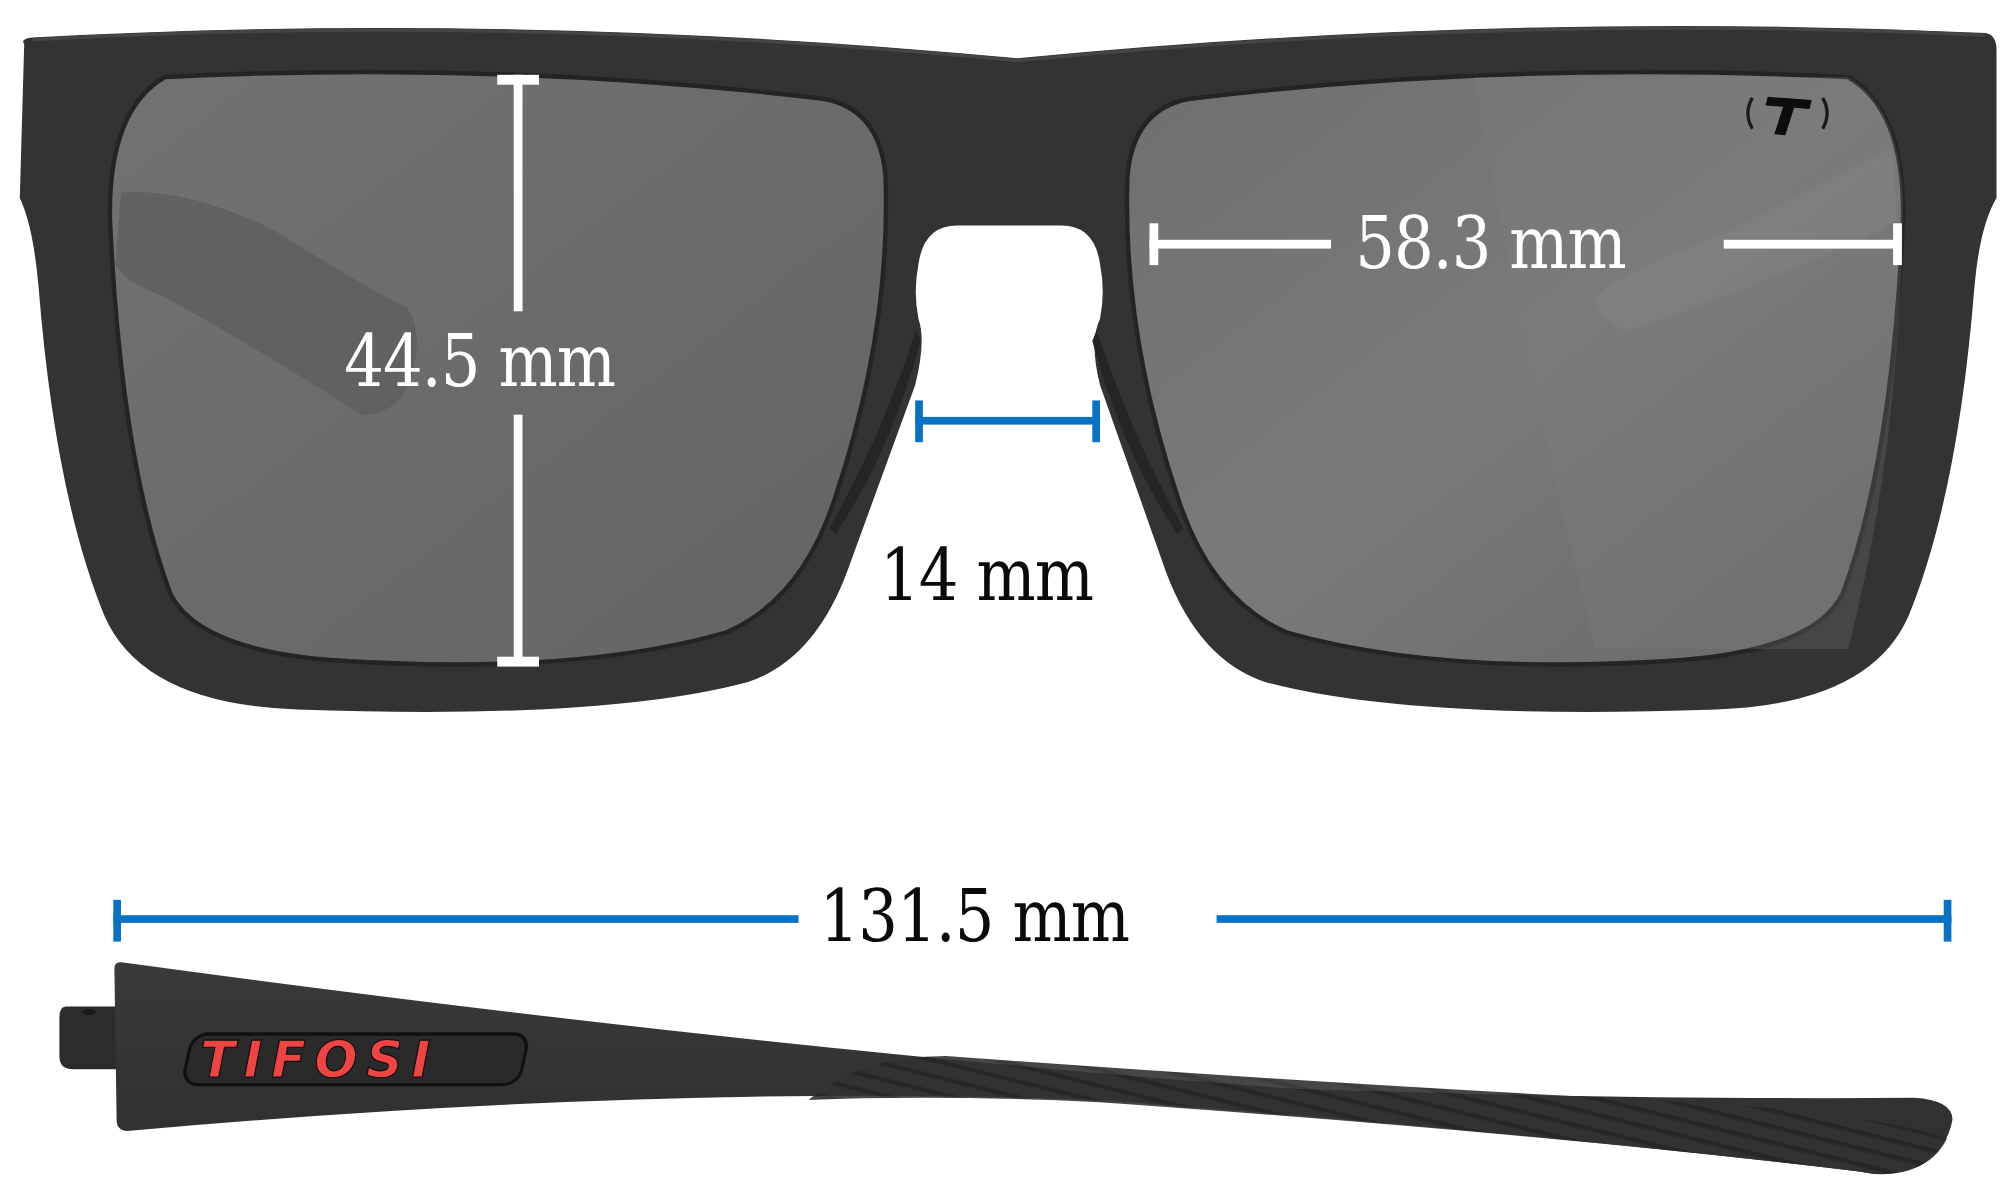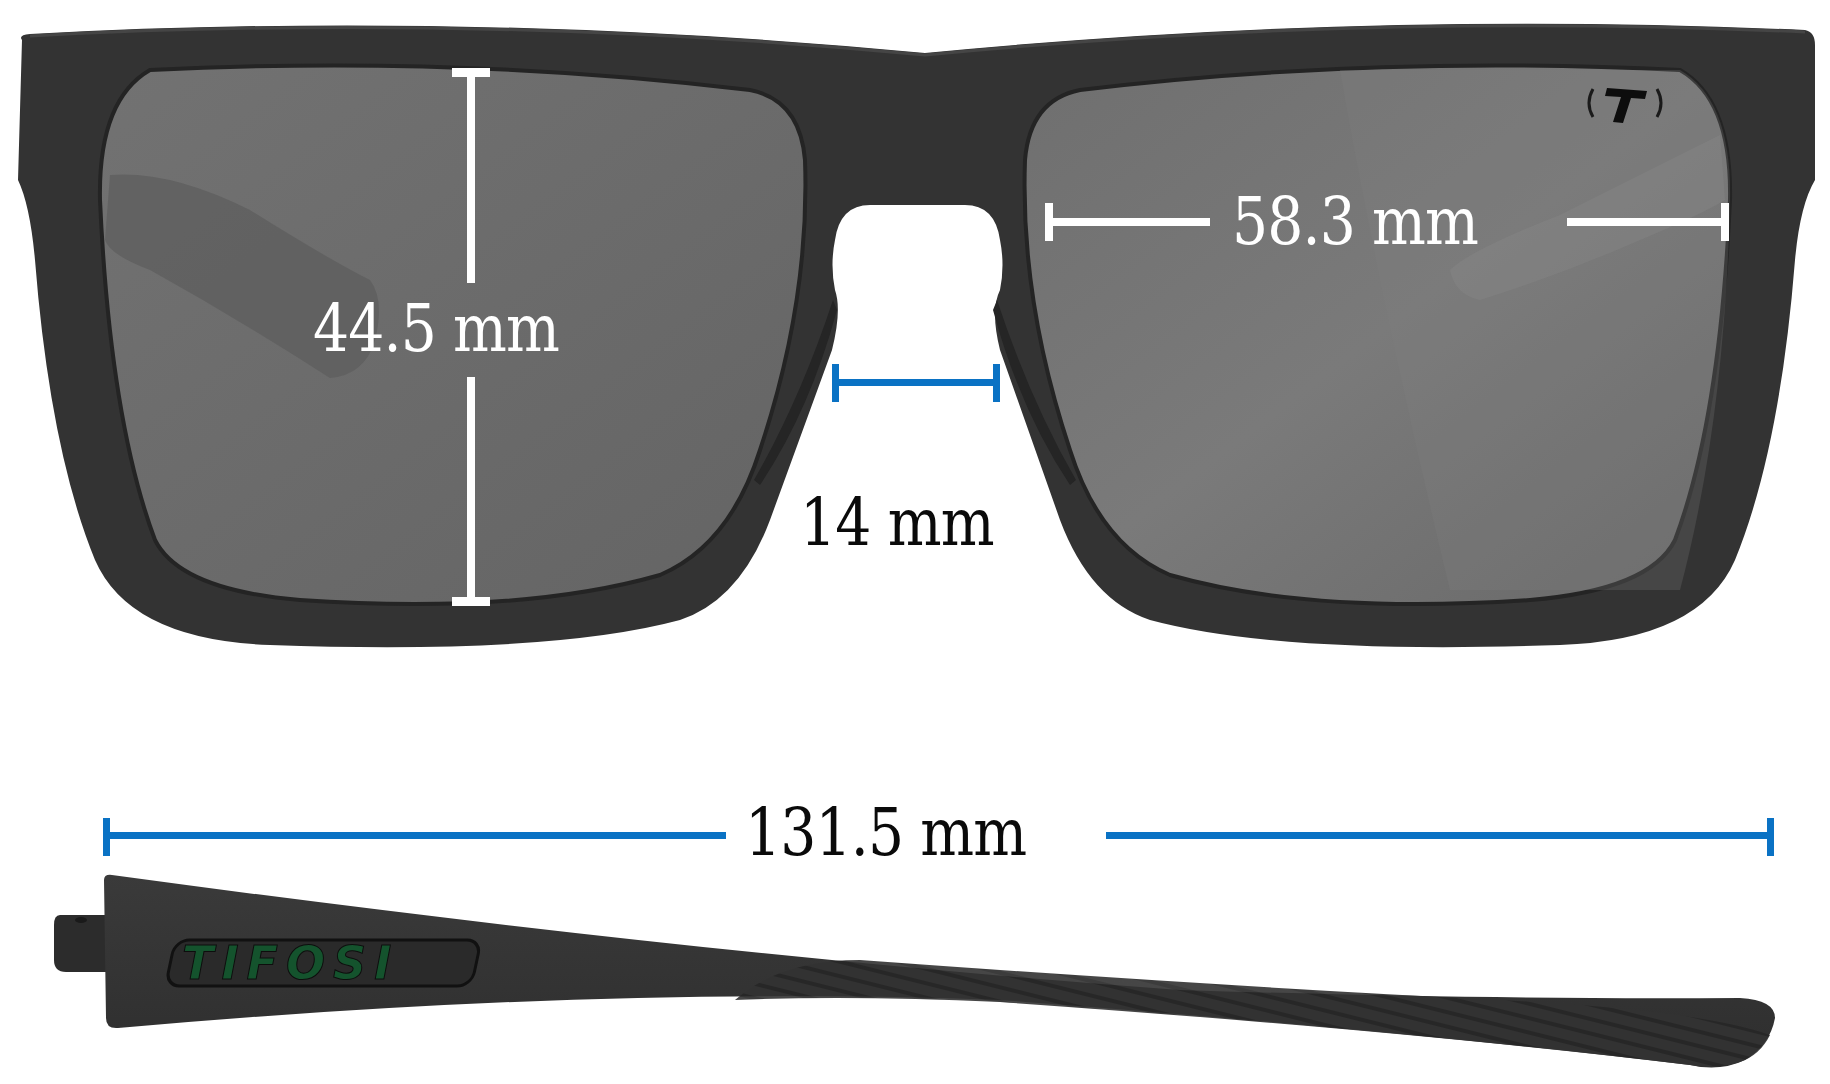--- a/index.html
+++ b/index.html
@@ -167,21 +167,21 @@
     </g>
 
     <g fill="#0a72c4">
       <rect x="103" y="818" width="7" height="38"></rect>
       <rect x="103" y="832" width="623" height="7"></rect>
       <rect x="1106" y="832" width="668" height="7"></rect>
       <rect x="1767" y="818" width="7" height="38"></rect>
     </g>
   </svg>
 
-  <div class="label" style="left:182px; top:940px; font-family:'DejaVu Sans', sans-serif; font-weight:bold; font-style:italic; font-size:46px; color:#14532d; letter-spacing:8px; -webkit-text-stroke:1px #0d0d0d;">TIFOSI</div>
+  <div class="label" style="left:182px; top:940px; font-family:'DejaVu Sans', sans-serif; font-weight:bold; font-style:italic; font-size:46px; color:#ef4444; letter-spacing:8px; -webkit-text-stroke:1px #0d0d0d;">TIFOSI</div>
 
   <div class="label light condensed" style="left:313px; top:296px;">44.5 mm</div>
 
   <div class="label light condensed" style="left:1232px; top:189px;">58.3 mm</div>
 
   <div class="label dark condensed" style="left:800px; top:490px;">14 mm</div>
 
   <div class="label dark condensed" style="left:745px; top:800px;">131.5 mm</div>
 
 </div>

